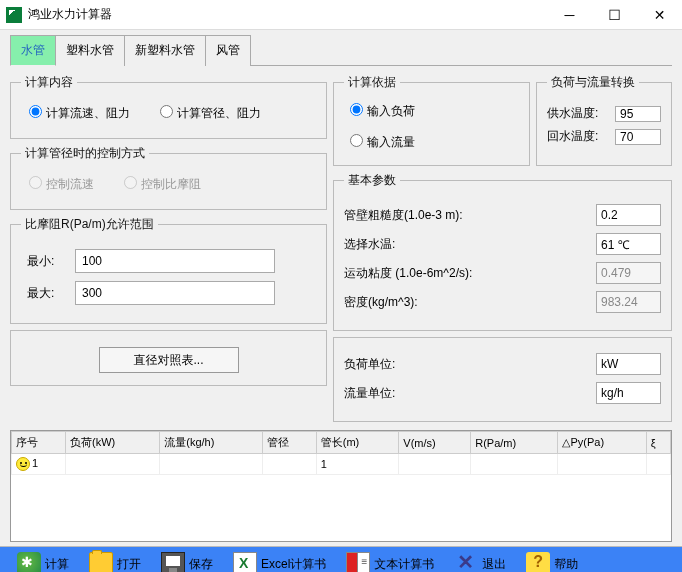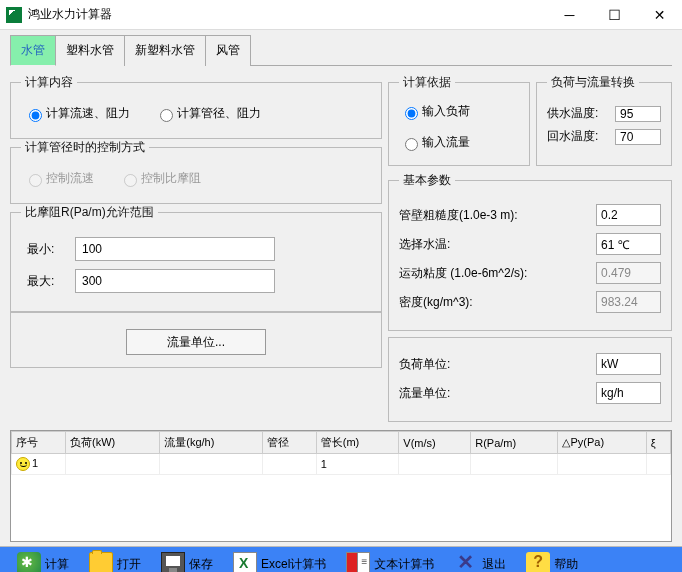--- a/index.html
+++ b/index.html
@@ -14,28 +14,28 @@
 
 .client { background: #f0f0f0; padding: 0; height: 542px; display: flex; flex-direction: column; }
 
 .tabs { display: flex; padding: 4px 10px 0; }
 .tab { padding: 6px 10px; border: 1px solid #aaa; border-bottom: none; background: #f0f0f0; margin-right: -1px; font-size: 12px; cursor: pointer; position: relative; top: 1px; }
 .tab.active { color: #2060c0; background: #86efac; border-bottom: 1px solid #f0f0f0; z-index: 2; }
 .tab-content-border { border-top: 1px solid #aaa; margin: 0 10px; }
 
 .tab-body { flex: 1; padding: 8px 10px 4px; display: flex; flex-direction: column; }
 .upper { display: flex; gap: 6px; }
-.left-col { width: 372px; display: flex; flex-direction: column; }
+.left-col { width: 317px; display: flex; flex-direction: column; gap: 6px; }
 .right-col { flex: 1; display: flex; flex-direction: column; gap: 6px; }
 
 fieldset { border: 1px solid #bbb; padding: 8px 10px 10px; border-radius: 0; position: relative; }
 legend { padding: 0 4px; font-size: 12px; color: #111; }
 
 .radio-row { display: flex; gap: 30px; padding: 6px 8px; }
-.radio-item { display: flex; align-items: flex-end; gap: 4px; }
+.radio-item { display: flex; align-items: flex-start; gap: 4px; }
 .radio-item input { margin: 0; }
 .radio-item.disabled { color: #999; }
 
 .range-row { display: flex; align-items: center; gap: 8px; margin: 8px 6px; }
 .range-row label { width: 40px; }
 .range-row input { width: 200px; height: 24px; border: 1px solid #aaa; padding: 2px 6px; font-size: 12px; }
 
 .btn-wide { display: block; margin: 10px auto 6px; width: 140px; height: 26px; border: 1px solid #999; background: #f6f6f6; cursor: pointer; font-size: 12px; }
 
 .right-top { display: flex; gap: 6px; }
@@ -141,21 +141,21 @@
             <label>最小:</label>
             <input type="text" value="100" style="">
           </div>
           <div class="range-row">
             <label>最大:</label>
             <input type="text" value="300" style="">
           </div>
         </fieldset>
 
         <fieldset style="padding:6px;">
-          <button class="btn-wide">流量单位...</button>
+          <button class="btn-wide">直径对照表...</button>
         </fieldset>
       </div>
 
       <div class="right-col">
         <div class="right-top">
           <fieldset class="calc-basis">
             <legend>计算依据</legend>
             <div class="radio-col">
               <label class="radio-item">
                 <input type="radio" name="cb" checked="" style="">

